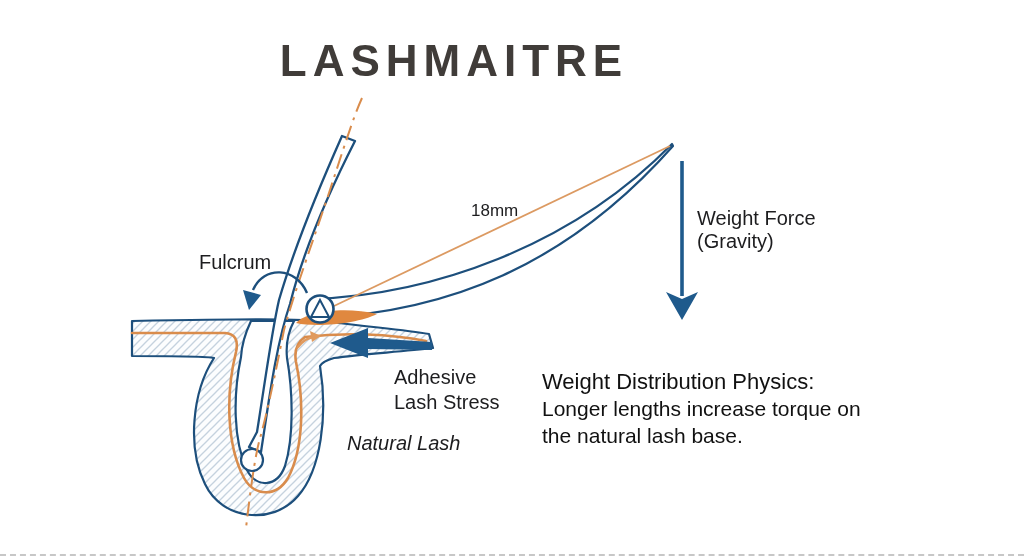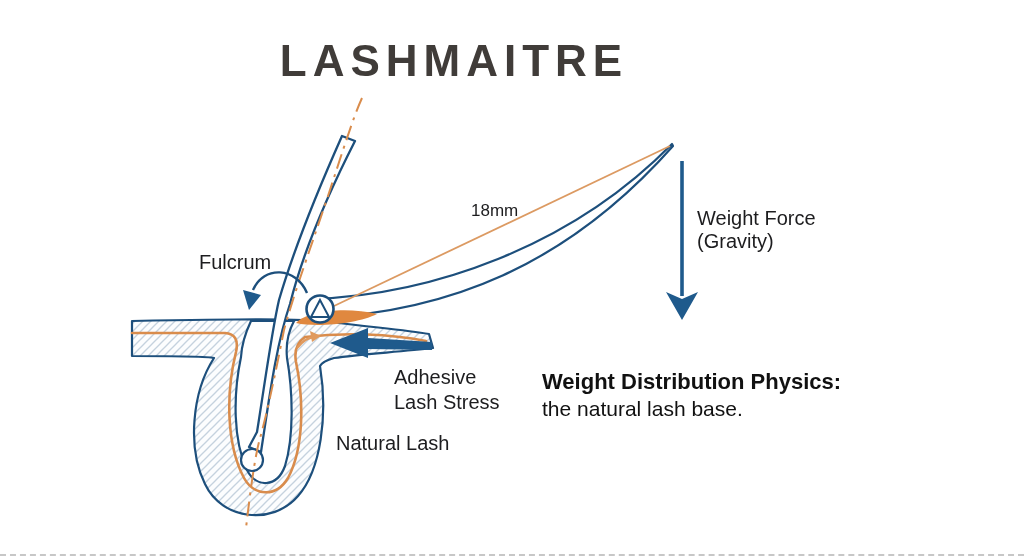--- a/index.html
+++ b/index.html
@@ -19,26 +19,26 @@
   svg.diagram{position:absolute;left:0;top:0;}
   .lbl{
     position:absolute;
     font-size:20px;line-height:23px;color:#1d1d1f;
     white-space:nowrap;
   }
   .lbl-18mm{left:471px;top:199px;font-size:17px;}
   .lbl-fulcrum{left:199px;top:251px;}
   .lbl-weight{left:697px;top:207px;}
   .lbl-adhesive{left:394px;top:365px;line-height:25px;}
-  .lbl-natural{left:336px;top:432px;}
+  .lbl-natural{left:347px;top:432px;font-style:italic;}
   .infobox{
     position:absolute;left:542px;top:368px;width:420px;
     font-size:21px;line-height:27px;color:#111;
   }
-  .infobox .head{font-weight:700;font-size:22px;}
+  .infobox .head{font-weight:400;font-size:22px;}
   .bottom-rule{
     position:absolute;left:0;top:554px;width:1024px;height:0;
     border-top:2px dashed #9b9b9b;opacity:.55;
   }
 </style>
 </head>
 <body>
 
 <div class="stage">
 
@@ -139,17 +139,18 @@
 
   <div class="lbl lbl-adhesive">
     <div>Adhesive</div>
     <div>Lash Stress</div>
   </div>
 
   <div class="lbl lbl-natural">Natural Lash</div>
 
   <div class="infobox">
     <div class="head">Weight Distribution Physics:</div>
+    <div>Longer lengths increase torque on</div>
     <div>the natural lash base.</div>
   </div>
 
   <div class="bottom-rule"></div>
 </div>
 
 </body></html>

